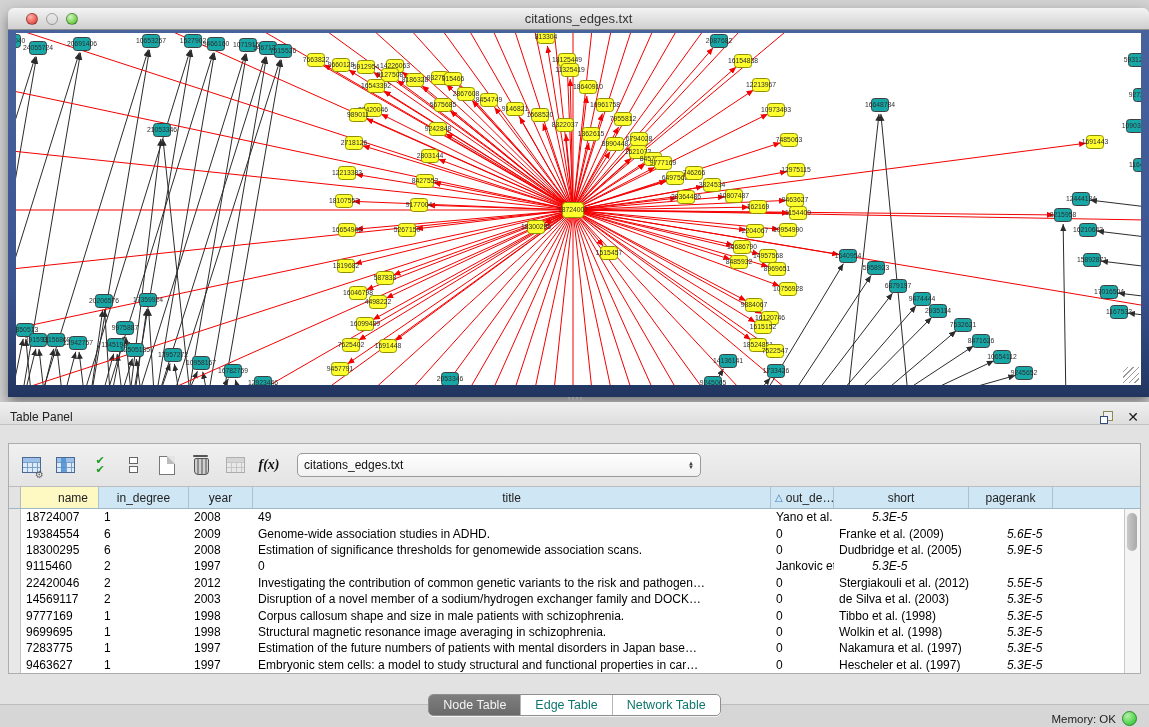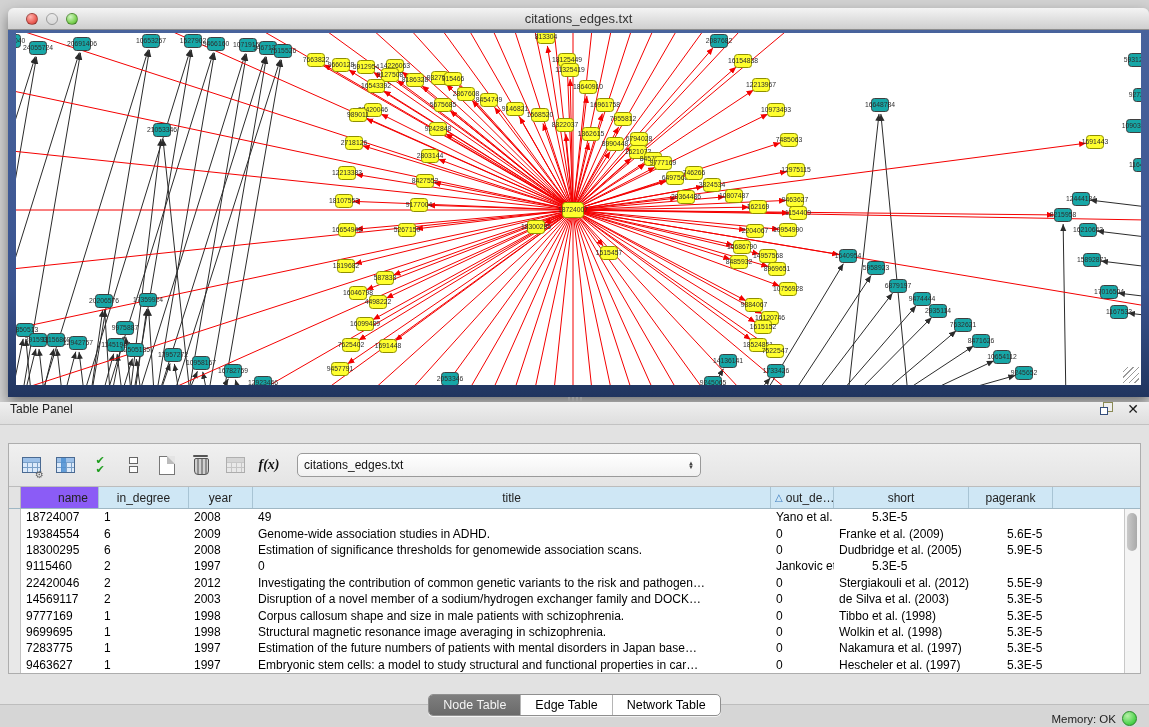--- a/index.html
+++ b/index.html
@@ -24,21 +24,21 @@
   .rd{stroke:#f40000;stroke-width:1;}
   .bk{stroke:#2b2b2b;stroke-width:1;}
   .grip-corner{position:absolute;right:2px;bottom:2px;width:16px;height:16px;
     background:repeating-linear-gradient(135deg,transparent 0 3px,#9a9a9a 3px 4px);}
   
   .splitter{height:5px;position:relative;}
   .splitter .knob{position:absolute;left:50%;top:0;width:14px;height:4px;margin-left:-7px;
     background:repeating-linear-gradient(90deg,#9a9a9a 0 2px,transparent 2px 4px);}
   
   .table-panel{background:#e2e2e2;height:329px;}
-  .panel-header{height:22px;display:flex;align-items:flex-start;padding:0 10px;
+  .panel-header{height:22px;display:flex;align-items:flex-end;padding:0 10px;
                 background:linear-gradient(#efefef,#dedede);border-bottom:1px solid #c2c2c2;}
   .panel-title{font-size:12px;color:#222;}
   .panel-header .spacer{flex:1;}
   .float-ic{width:13px;height:13px;position:relative;margin-right:14px;cursor:pointer;}
   .float-ic .sq1{position:absolute;left:3px;top:0;width:8px;height:8px;border:1px solid #8a8a55;background:#eee;}
   .float-ic .sq2{position:absolute;left:0;top:5px;width:6px;height:6px;border:1px solid #334d7a;background:#fff;}
   .close-ic{font-size:14px;font-weight:bold;color:#1a1a1a;cursor:pointer;line-height:1;}
   .panel-body{padding:18px 8px 0 8px;}
   .inset{border:1px solid #adadad;background:#fff;}
   
@@ -65,37 +65,37 @@
   .combo{margin-left:6px;width:390px;height:22px;border:1px solid #9a9a9a;border-radius:5px;
      background:linear-gradient(#fff,#f1f1f1);display:flex;align-items:center;padding:0 6px;cursor:pointer;}
   .combo .val{flex:1;font-size:12px;color:#111;}
   .combo .steppers{display:flex;flex-direction:column;line-height:4px;font-size:6px;color:#444;}
   
   .grid-head,.trow{display:grid;grid-template-columns:12px 78px 90px 64px 518px 63px 135px 84px 1fr;}
   .grid-head{height:21px;border-bottom:1px solid #9fb7c4;background:#cfe7f5;}
   .hcell{border-right:1px solid #a8c4d4;font-size:12px;color:#222;display:flex;align-items:center;
          justify-content:center;overflow:hidden;white-space:nowrap;cursor:pointer;}
   .hcell.gutter{background:#e3e3e3;border-right:1px solid #b9b9b9;cursor:default;}
-  .hcell.namecol{background:#8b5cf6;justify-content:flex-end;padding-right:10px;}
+  .hcell.namecol{background:#fef9c3;justify-content:flex-end;padding-right:10px;}
   .hcell.outcol{justify-content:flex-start;padding-left:4px;gap:3px;}
   .hcell.last{border-right:none;}
   .sort-tri{color:#3b7bbf;font-size:10px;}
   .tbody{height:164px;overflow:hidden;background:#fff;position:relative;}
   .trow{height:16.4px;align-items:center;cursor:default;}
   .tcell{font-size:12px;color:#000;overflow:hidden;white-space:nowrap;padding-left:5px;}
   .tcell.gutter{background:#e8e8e8;border-right:1px solid #c2c2c2;height:100%;padding:0;}
-  .tcell.pr{padding-left:38px;}
+  .tcell.pr{padding-left:38px;font-style:italic;}
   .vscroll{position:absolute;right:0;top:0;width:15px;height:100%;background:#f4f4f4;border-left:1px solid #c8c8c8;}
   .vthumb{position:absolute;left:2px;top:4px;width:10px;height:38px;border-radius:6px;
           background:linear-gradient(90deg,#c9c9c9,#a9a9a9);}
   
   .tabbar{height:30px;display:flex;align-items:center;justify-content:center;background:#e2e2e2;}
   .seg{display:flex;border:1px solid #8f8f8f;border-radius:5px;overflow:hidden;background:#fff;
        box-shadow:0 1px 0 rgba(255,255,255,.7);margin-top:32px;}
-  .seg .tab{font-size:12.5px;color:#000000;padding:3px 14px;border-right:1px solid #b5b5b5;cursor:pointer;}
+  .seg .tab{font-size:12.5px;color:#0f766e;padding:3px 14px;border-right:1px solid #b5b5b5;cursor:pointer;}
   .seg .tab.last{border-right:none;}
   .seg .tab.active{background:linear-gradient(#7e7e7e,#6a6a6a);color:#f4f4f4;}
   
   .statusbar{height:27px;border-top:1px solid #bdbdbd;background:#d6d6d6;
              display:flex;align-items:center;justify-content:flex-end;padding-right:12px;gap:6px;}
   .mem-label{font-size:11.5px;color:#222;margin-left:40px;}
   .mem-dot{width:13px;height:13px;border-radius:50%;border:1px solid #2a8a2a;
            background:radial-gradient(circle at 35% 30%,#b8f0a8,#4ed34e 65%,#2fae2f);}
 </style>
 </head>
@@ -929,21 +929,21 @@
             <div class="tcell "></div>
           </div>
           <div class="trow">
             <div class="tcell gutter"></div>
             <div class="tcell ">22420046</div>
             <div class="tcell ">2</div>
             <div class="tcell ">2012</div>
             <div class="tcell ">Investigating the contribution of common genetic variants to the risk and pathogen…</div>
             <div class="tcell ">0</div>
             <div class="tcell ">Stergiakouli et al. (2012)</div>
-            <div class="tcell pr">5.5E-9</div>
+            <div class="tcell pr">5.5E-5</div>
             <div class="tcell "></div>
           </div>
           <div class="trow">
             <div class="tcell gutter"></div>
             <div class="tcell ">14569117</div>
             <div class="tcell ">2</div>
             <div class="tcell ">2003</div>
             <div class="tcell ">Disruption of a novel member of a sodium/hydrogen exchanger family and DOCK…</div>
             <div class="tcell ">0</div>
             <div class="tcell ">de Silva et al. (2003)</div>

